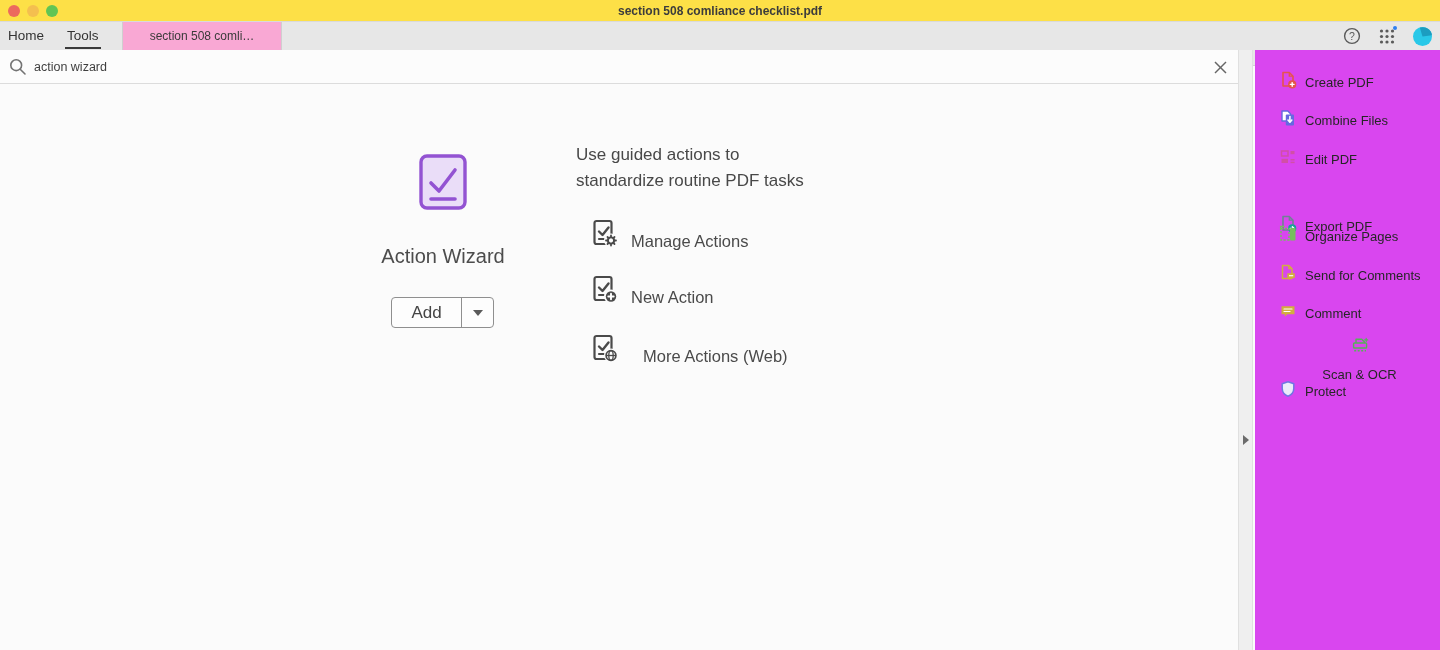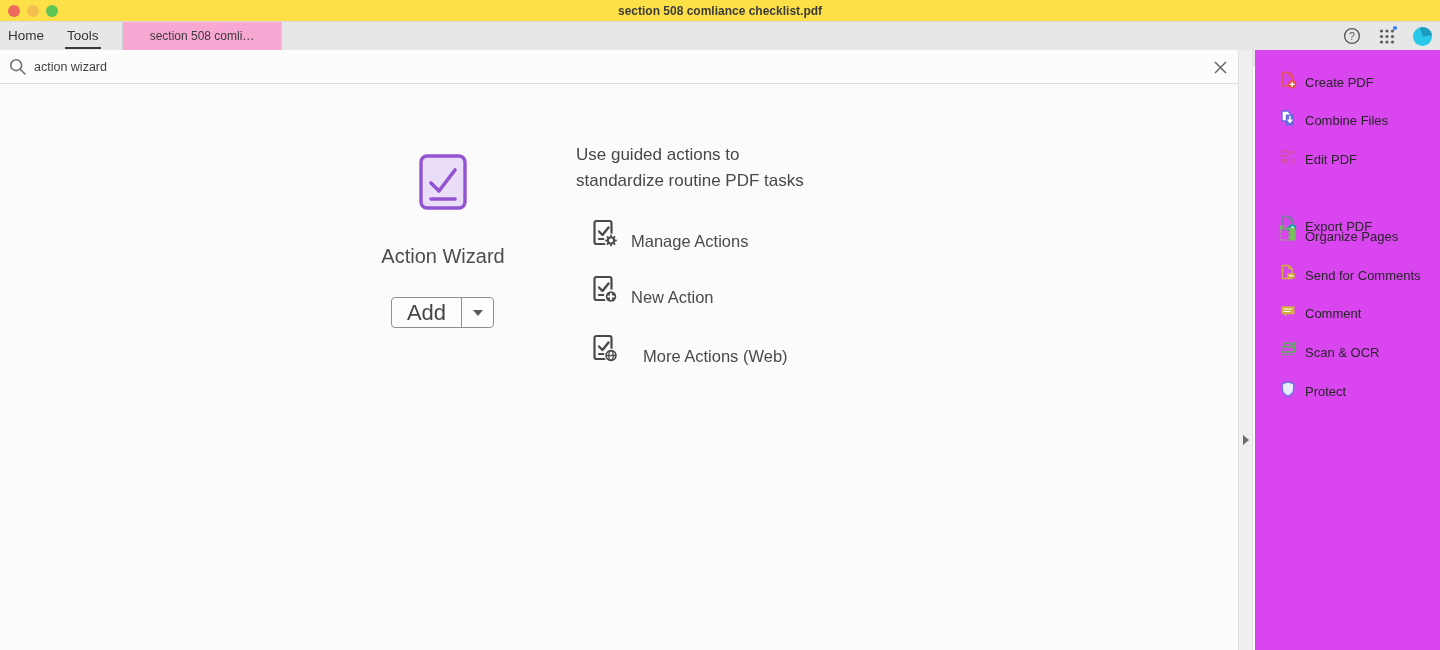--- a/index.html
+++ b/index.html
@@ -68,21 +68,21 @@
     position: absolute; left: 343px; top: 161px; width: 200px;
     text-align: center; font-size: 20px; color: #4c4c4c;
   }
   .add-split {
     position: absolute; left: 391px; top: 213px; width: 103px; height: 31px;
     border: 1px solid #8f8f8f; border-radius: 4px; background: #fdfdfd;
     display: flex; overflow: hidden; cursor: pointer;
   }
   .add-main {
     width: 70px; height: 100%; display: flex; align-items: center; justify-content: center;
-    font-size: 22px; color: #454545; border-right: 1px solid #8f8f8f;
+    font-size: 17px; color: #454545; border-right: 1px solid #8f8f8f;
   }
   .add-caret { flex: 1; display: flex; align-items: center; justify-content: center; }
   .caret-down { width: 0; height: 0; border-left: 5px solid transparent; border-right: 5px solid transparent; border-top: 6px solid #5a5a5a; }
 
   .guided-desc {
     position: absolute; left: 576px; top: 58px;
     font-size: 17px; line-height: 26px; color: #484848; white-space: pre-line;
   }
   .action-row {
     position: absolute; left: 590px; height: 30px;
@@ -109,21 +109,21 @@
     position: absolute; left: 1255px; top: 50px; width: 185px; height: 600px;
     background: #d946ef;
   }
   .side-item {
     position: absolute; left: 0; width: 185px; height: 30px;
     display: flex; align-items: center; gap: 8px; padding-left: 24px; cursor: pointer;
   }
   .side-label { font-size: 13px; color: #262626; white-space: nowrap; }
   .si-0 { top: 17px; } .si-1 { top: 55px; } .si-2 { top: 94px; }
   .si-3 { top: 117px; margin-top: 44px; } .si-4 { top: 171px; } .si-5 { top: 210px; }
-  .si-6 { top: 248px; } .si-7 { top: 287px; } .si-8 { top: 326px; }
+  .si-6 { top: 248px; } .si-7 { top: 287px; flex-direction: column; } .si-8 { top: 326px; }
 </style>
 </head>
 <body>
 
 <div class="app">
 
   <div class="titlebar">
     <span class="traffic tl-red"></span>
     <span class="traffic tl-yellow"></span>
     <span class="traffic tl-green"></span>

